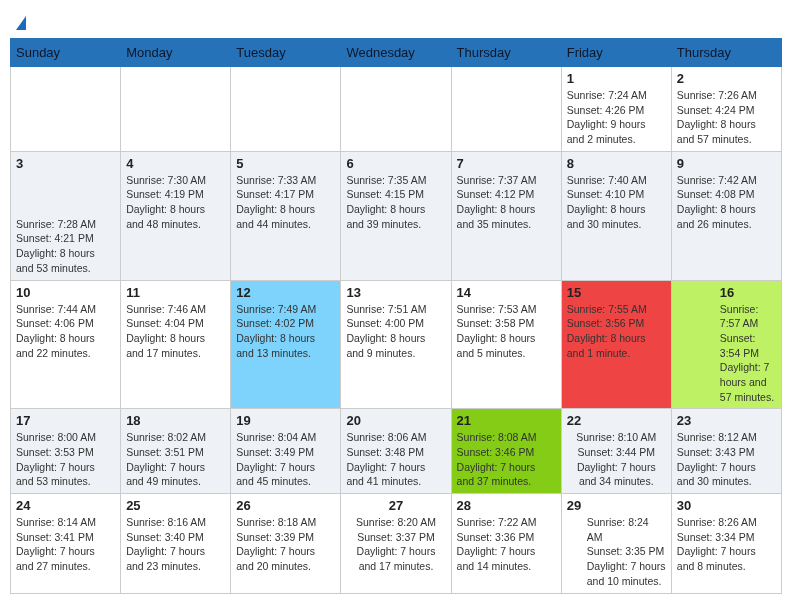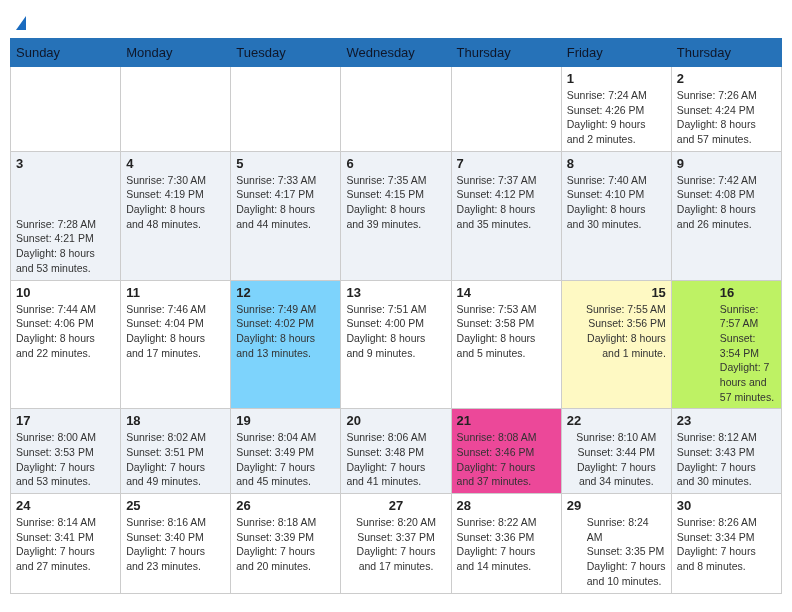--- a/index.html
+++ b/index.html
@@ -222,21 +222,21 @@
           <div class="day-info" style="white-space: pre-line;">Sunrise: 7:51 AM
 Sunset: 4:00 PM
 Daylight: 8 hours and 9 minutes.</div>
         </td>
         <td style="background: rgb(255, 255, 255);">
           <span class="day-number">14</span>
           <div class="day-info" style="white-space: pre-line;">Sunrise: 7:53 AM
 Sunset: 3:58 PM
 Daylight: 8 hours and 5 minutes.</div>
         </td>
-        <td style="background: #fef9c3; text-align: right;">
+        <td style="background: #ef4444;">
           <span class="day-number">15</span>
           <div class="day-info" style="white-space: pre-line;">Sunrise: 7:55 AM
 Sunset: 3:56 PM
 Daylight: 8 hours and 1 minute.</div>
         </td>
         <td style="background: #bef264; padding-left: 48px;">
           <span class="day-number">16</span>
           <div class="day-info" style="white-space: pre-line;">Sunrise: 7:57 AM
 Sunset: 3:54 PM
 Daylight: 7 hours and 57 minutes.</div>
@@ -260,21 +260,21 @@
           <div class="day-info" style="white-space: pre-line;">Sunrise: 8:04 AM
 Sunset: 3:49 PM
 Daylight: 7 hours and 45 minutes.</div>
         </td>
         <td style="background: rgb(238, 242, 247);">
           <span class="day-number">20</span>
           <div class="day-info" style="white-space: pre-line;">Sunrise: 8:06 AM
 Sunset: 3:48 PM
 Daylight: 7 hours and 41 minutes.</div>
         </td>
-        <td style="background: #ec4899;">
+        <td style="background: #84cc16;">
           <span class="day-number">21</span>
           <div class="day-info" style="white-space: pre-line;">Sunrise: 8:08 AM
 Sunset: 3:46 PM
 Daylight: 7 hours and 37 minutes.</div>
         </td>
         <td style="background: rgb(238, 242, 247);">
           <span class="day-number">22</span>
           <div class="day-info" style="white-space: pre-line; text-align: center;">Sunrise: 8:10 AM
 Sunset: 3:44 PM
 Daylight: 7 hours and 34 minutes.</div>
@@ -306,21 +306,21 @@
 Daylight: 7 hours and 20 minutes.</div>
         </td>
         <td style="background: rgb(255, 255, 255); text-align: center;">
           <span class="day-number">27</span>
           <div class="day-info" style="white-space: pre-line;">Sunrise: 8:20 AM
 Sunset: 3:37 PM
 Daylight: 7 hours and 17 minutes.</div>
         </td>
         <td style="background: rgb(255, 255, 255);">
           <span class="day-number">28</span>
-          <div class="day-info" style="white-space: pre-line;">Sunrise: 8:22 AM
+          <div class="day-info" style="white-space: pre-line;">Sunrise: 7:22 AM
 Sunset: 3:36 PM
 Daylight: 7 hours and 14 minutes.</div>
         </td>
         <td style="background: rgb(255, 255, 255);">
           <span class="day-number">29</span>
           <div class="day-info" style="white-space: pre-line; margin-left: 20px;">Sunrise: 8:24 AM
 Sunset: 3:35 PM
 Daylight: 7 hours and 10 minutes.</div>
         </td>
         <td style="background: rgb(255, 255, 255);">

